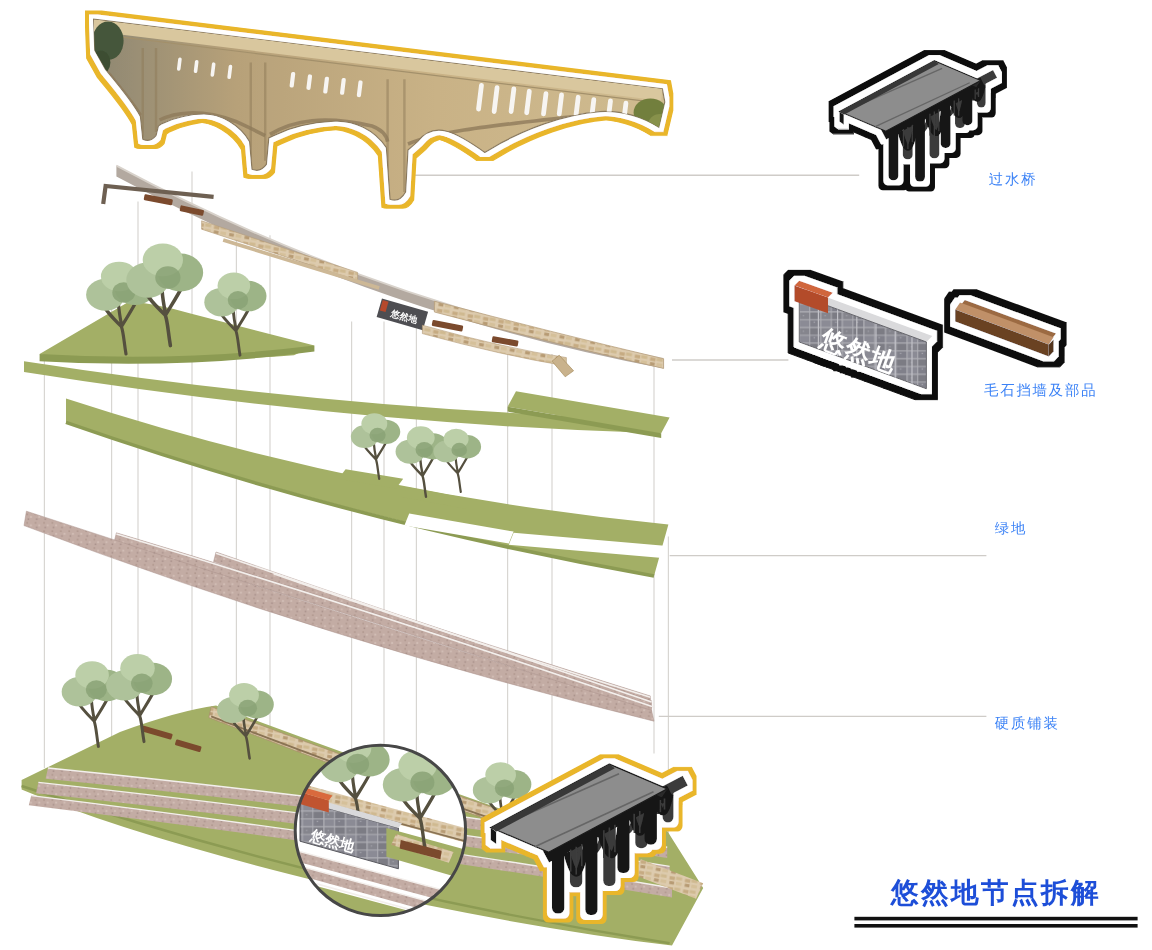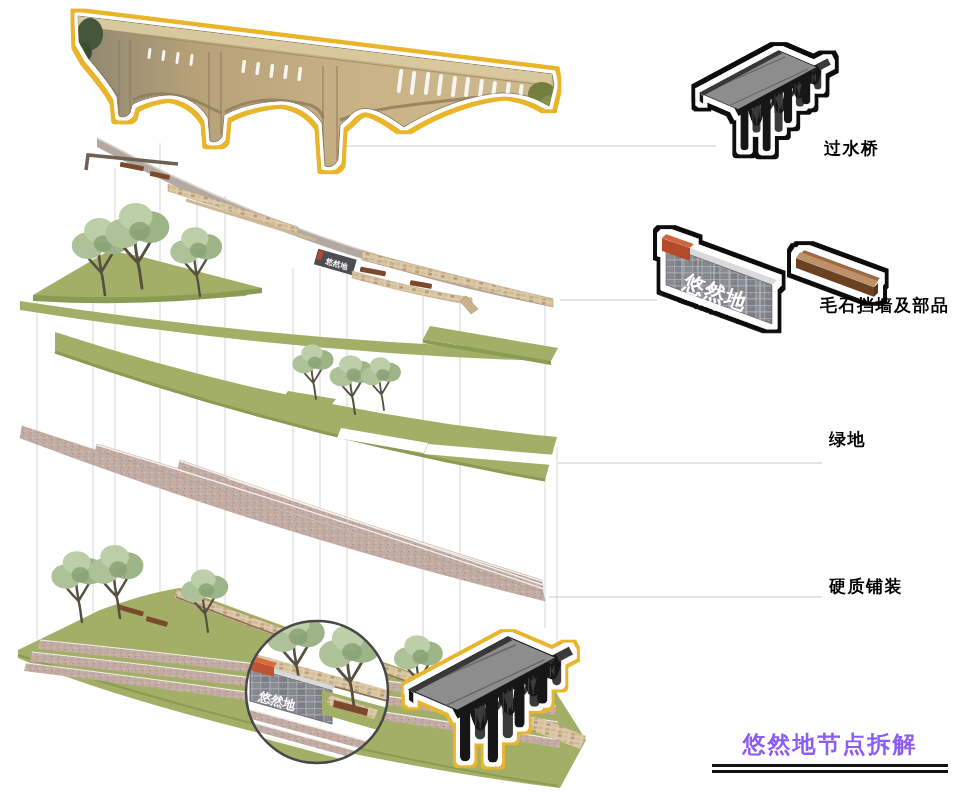--- a/index.html
+++ b/index.html
@@ -1,21 +1,21 @@
 <!DOCTYPE html>
 <html><head>
 <meta charset="utf-8">
 <style>
   html,body{margin:0;padding:0;background:#ffffff;}
   .stage{position:relative;width:960px;height:792px;background:#ffffff;overflow:hidden;
          font-family:"Liberation Sans", sans-serif;}
   .art{position:absolute;left:0;top:0;}
-  .lbl{position:absolute;color:#000000;font-size:17px;font-weight:700;letter-spacing:1.5px;white-space:nowrap;line-height:20px;}
+  .lbl{position:absolute;color:#3b82f6;font-size:12px;font-weight:400;letter-spacing:1.5px;white-space:nowrap;line-height:20px;}
   .title-block{position:absolute;left:712px;top:729px;width:236px;text-align:center;}
-  .title-text{font-size:23px;font-weight:700;color:#8b5cf6;letter-spacing:2px;white-space:nowrap;}
+  .title-text{font-size:23px;font-weight:700;color:#1d4ed8;letter-spacing:2px;white-space:nowrap;}
   .title-rule{height:3px;background:#111;margin-top:4px;}
   .title-rule.second{margin-top:3px;}
 </style>
 </head>
 <body>
 
 <div class="stage">
 
 <svg class="art" width="960" height="792" viewBox="0 0 960 792">
 <defs>
@@ -305,23 +305,23 @@
 
 <g filter="url(#fBlack)">
   <path d="M804,250 L880,278 L876,283 L800,255 Z" fill="#9c6b43"></path>
   <path d="M800,252 L878,281 L874,287 L796,258 Z" fill="#c09067"></path>
   <path d="M796,258 L874,287 L874,297 L796,268 Z" fill="#6b4224"></path>
   <path d="M874,287 L878,283 L878,293 L874,297 Z" fill="#55351d"></path>
 </g>
 </svg>
 
 <div class="lbl" style="left:824px;top:139px">过水桥</div>
-<div class="lbl" style="left:820px;top:296px">毛石挡墙及部品</div>
+<div class="lbl" style="left:820px;top:315px">毛石挡墙及部品</div>
 <div class="lbl" style="left:829px;top:430px">绿地</div>
-<div class="lbl" style="left:829px;top:577px">硬质铺装</div>
+<div class="lbl" style="left:829px;top:593px">硬质铺装</div>
 
 <div class="title-block">
   <div class="title-text">悠然地节点拆解</div>
   <div class="title-rule"></div>
   <div class="title-rule second"></div>
 </div>
 
 </div>
 
 </body></html>

